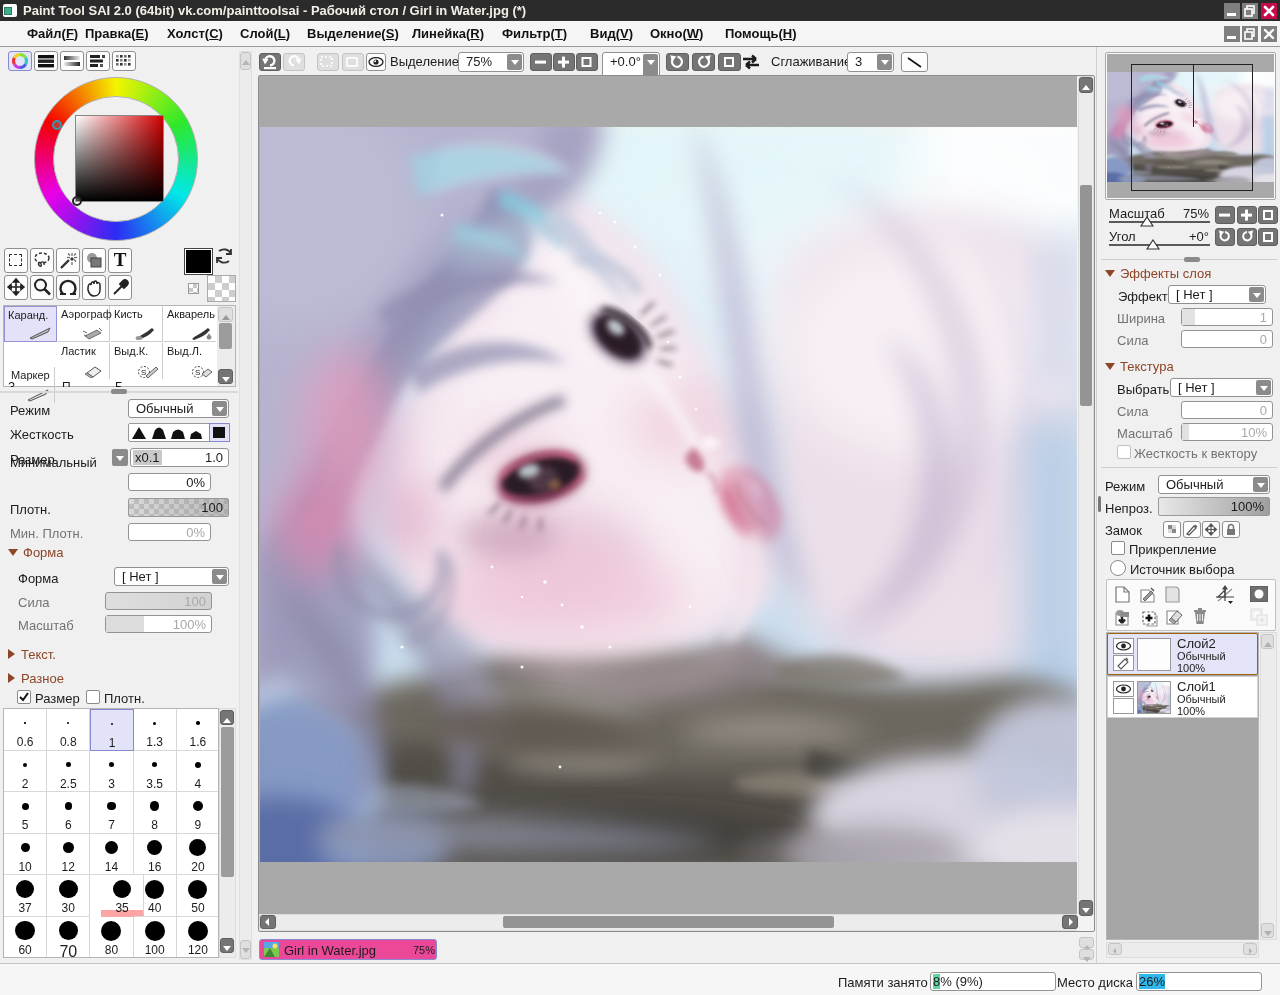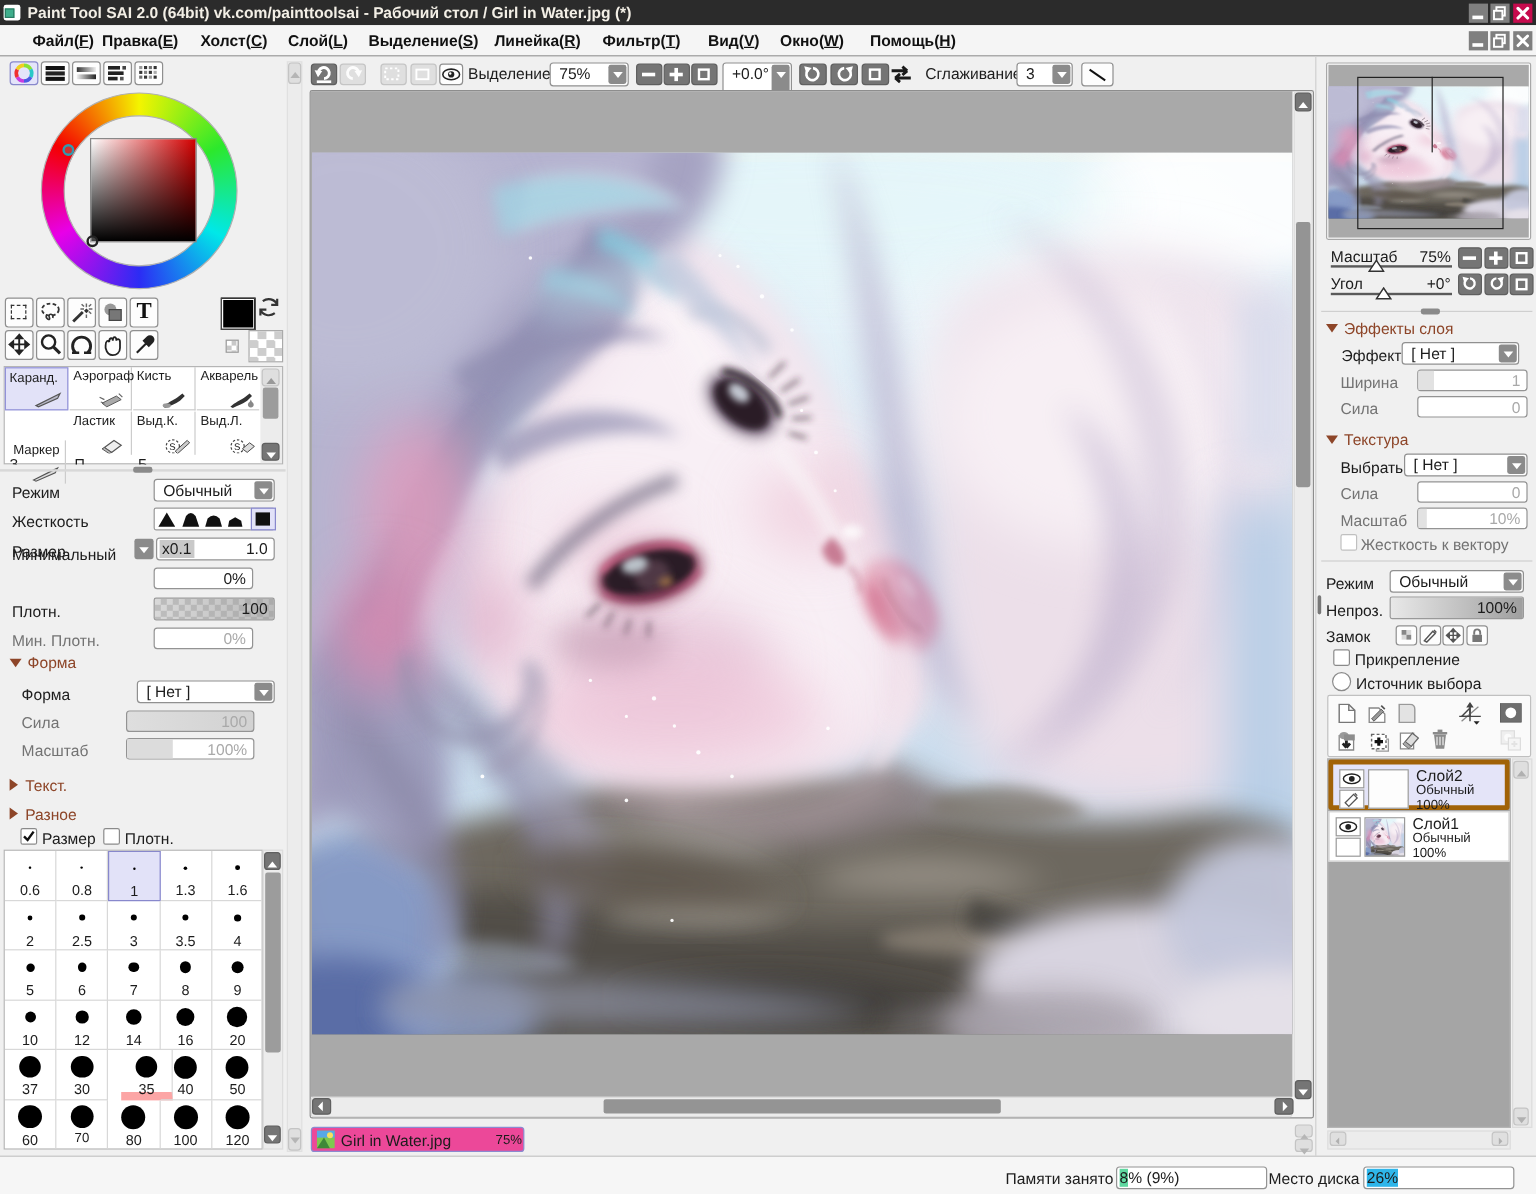--- a/index.html
+++ b/index.html
@@ -493,21 +493,21 @@
       <div class="abs" style="left:172.8px;top:166.0px;width:43.2px;height:41.5px;border-right:1px solid #d8d8d8;border-bottom:1px solid #d8d8d8;">
         <div class="abs" style="left:50%;top:14px;width:19px;height:19px;margin-left:-9.5px;margin-top:-9.5px;border-radius:50%;background:#000;"></div>
         <div class="abs" style="left:0;top:26px;width:100%;text-align:center;font-size:12px;">50</div>
       </div>
       <div class="abs" style="left:0.0px;top:207.5px;width:43.2px;height:41.5px;border-right:1px solid #d8d8d8;border-bottom:1px solid #d8d8d8;">
         <div class="abs" style="left:50%;top:14px;width:19.5px;height:19.5px;margin-left:-9.75px;margin-top:-9.75px;border-radius:50%;background:#000;"></div>
         <div class="abs" style="left:0;top:26px;width:100%;text-align:center;font-size:12px;">60</div>
       </div>
       <div class="abs" style="left:43.2px;top:207.5px;width:43.2px;height:41.5px;border-right:1px solid #d8d8d8;border-bottom:1px solid #d8d8d8;">
         <div class="abs" style="left:50%;top:14px;width:19.5px;height:19.5px;margin-left:-9.75px;margin-top:-9.75px;border-radius:50%;background:#000;"></div>
-        <div class="abs" style="left:0;top:26px;width:100%;text-align:center;font-size:11px;">70</div>
+        <div class="abs" style="left:0;top:26px;width:100%;text-align:center;font-size:16px;">70</div>
       </div>
       <div class="abs" style="left:86.4px;top:207.5px;width:43.2px;height:41.5px;border-right:1px solid #d8d8d8;border-bottom:1px solid #d8d8d8;">
         <div class="abs" style="left:50%;top:14px;width:20px;height:20px;margin-left:-10.0px;margin-top:-10.0px;border-radius:50%;background:#000;"></div>
         <div class="abs" style="left:0;top:26px;width:100%;text-align:center;font-size:12px;">80</div>
       </div>
       <div class="abs" style="left:129.6px;top:207.5px;width:43.2px;height:41.5px;border-right:1px solid #d8d8d8;border-bottom:1px solid #d8d8d8;">
         <div class="abs" style="left:50%;top:14px;width:20px;height:20px;margin-left:-10.0px;margin-top:-10.0px;border-radius:50%;background:#000;"></div>
         <div class="abs" style="left:0;top:26px;width:100%;text-align:center;font-size:12px;">100</div>
       </div>
       <div class="abs" style="left:172.8px;top:207.5px;width:43.2px;height:41.5px;border-right:1px solid #d8d8d8;border-bottom:1px solid #d8d8d8;">
@@ -677,21 +677,21 @@
       </svg>
     <svg class="abs" style="left:142px;top:27px;" width="20" height="20" opacity="0.35">
         <rect x="2" y="2" width="11" height="11" fill="#ddd" stroke="#aaa"></rect>
         <circle cx="7.5" cy="7.5" r="3" fill="#fff"></circle>
         <rect x="8" y="8" width="10" height="10" fill="#eee" stroke="#aaa"></rect>
         <path d="M13 10.5 v5 M10.5 13 h5" stroke="#bbb" stroke-width="1.6"></path>
       </svg>
   </div>
 
   <div class="abs" style="left:9px;top:585px;width:153px;height:308px;background:#a5a5a5;border:1px solid #b5b5b5;">
-    <div class="abs" style="left:0;top:0;width:151px;height:42px;background:#e4e4f8;border:4px solid #a16207;border-radius:2px;">
+    <div class="abs" style="left:0;top:0;width:151px;height:42px;background:#e4e4f8;border:1px solid #a16207;border-radius:2px;">
       <div class="abs" style="left:5px;top:4px;width:21px;height:16px;background:#fff;border:1px solid #999;"><svg width="19" height="14">
             <ellipse cx="9.5" cy="7" rx="7" ry="4" fill="none" stroke="#222" stroke-width="1.2"></ellipse>
             <circle cx="9.5" cy="7" r="2.4" fill="#222"></circle>
           </svg></div>
       <div class="abs" style="left:5px;top:21px;width:21px;height:16px;background:#fff;border:1px solid #999;"><svg width="19" height="14">
             <path d="M4 10 L11 3 L14 6 L7 13 Z M12 2 l2 2" stroke="#555" stroke-width="1.1" fill="none"></path>
           </svg></div>
       <div class="abs" style="left:29px;top:4px;width:34px;height:33px;background:#fdfdfd;border:1px solid #999;"></div>
       <div class="abs" style="left:69px;top:2px;font-size:13px;">Слой2</div>
       <div class="abs" style="left:69px;top:16px;font-size:11px;">Обычный</div>

